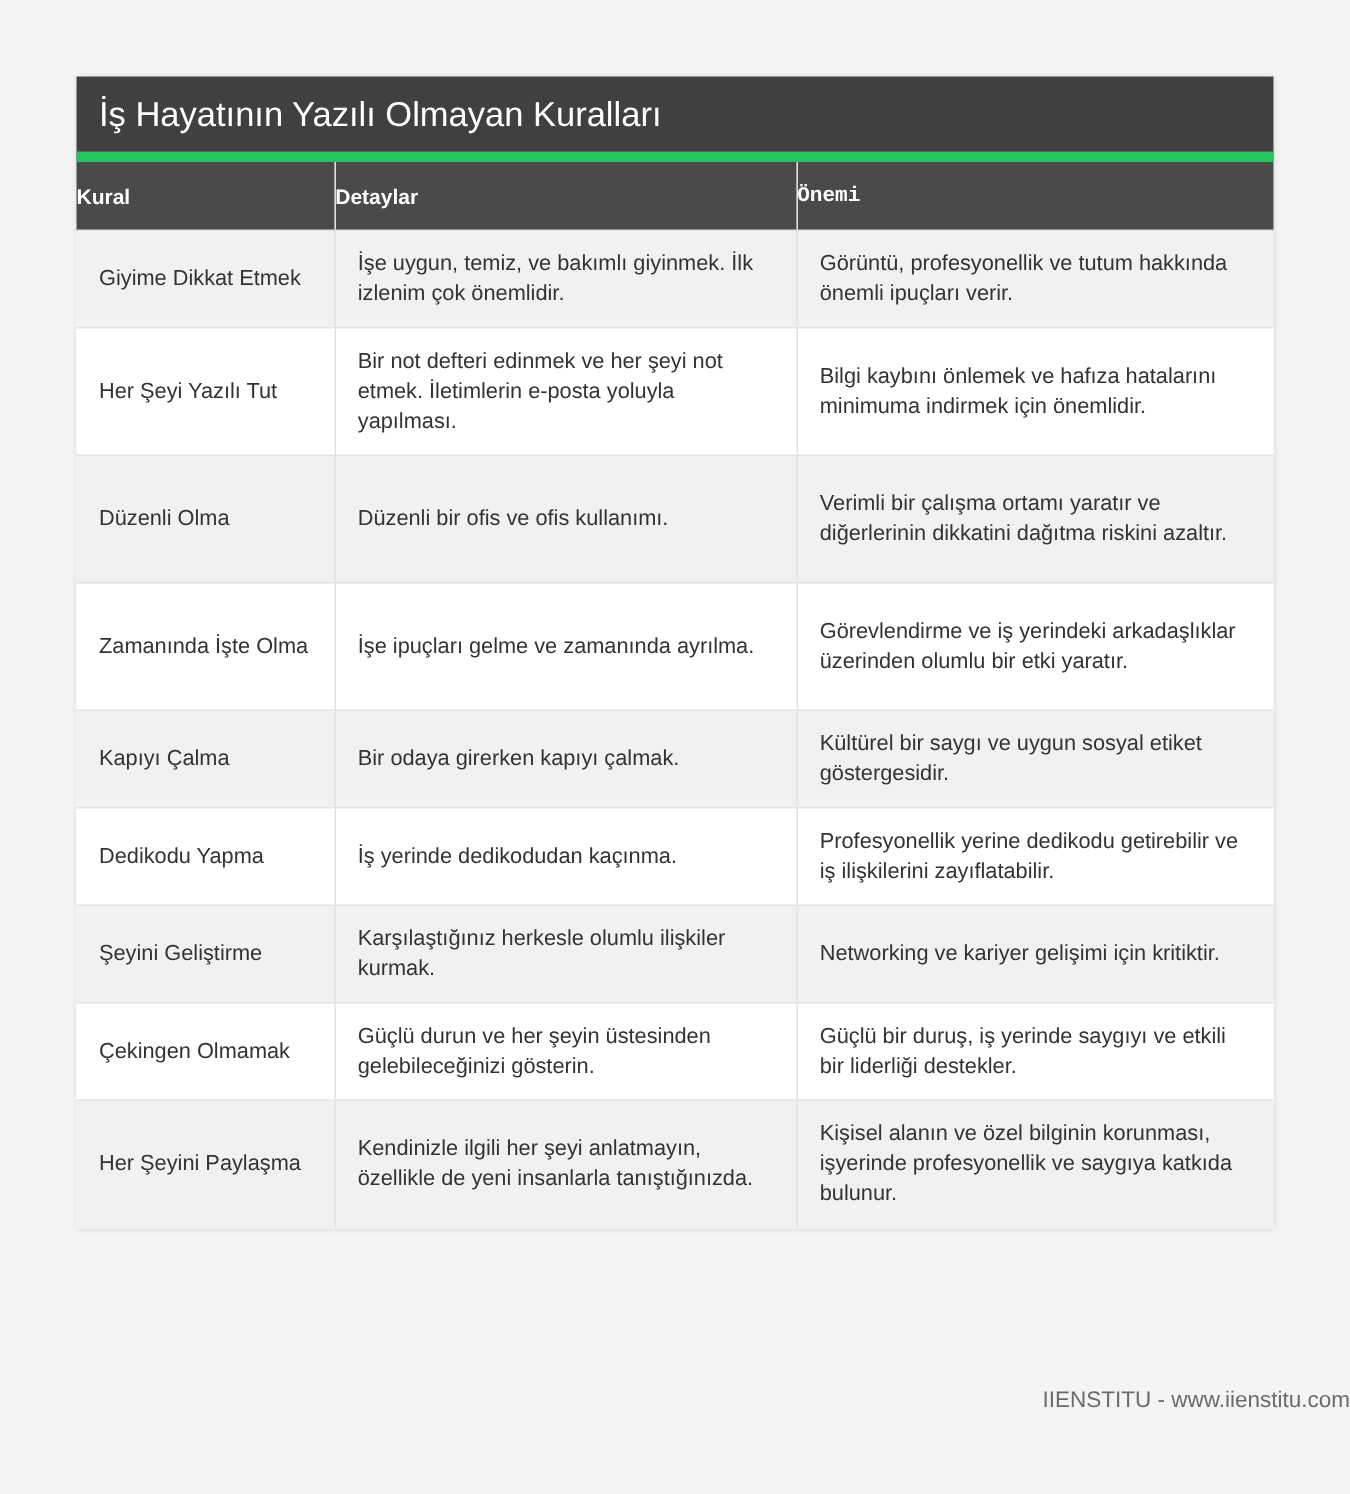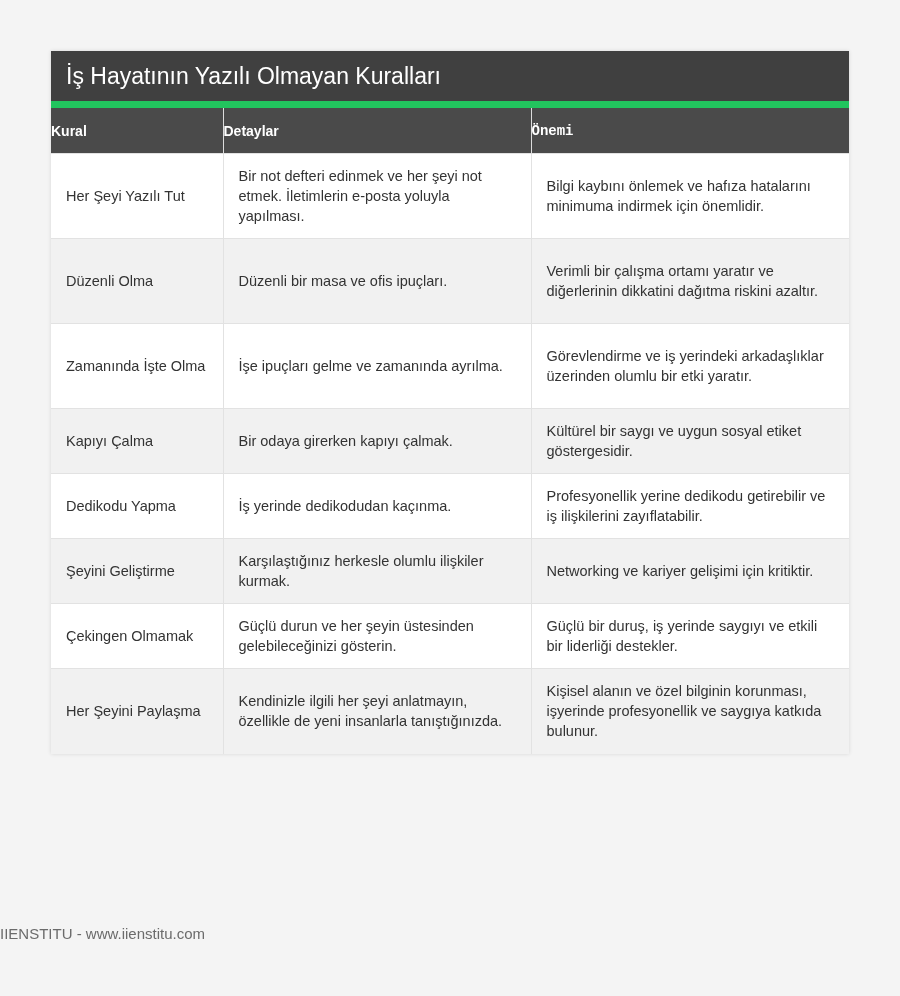--- a/index.html
+++ b/index.html
@@ -31,21 +31,21 @@
   th:last-child { border-right:none;font-family:Liberation Mono, monospace; }
   td {
     font-size:14.5px; color:#333333; line-height:20px;
     padding:12px 15px; vertical-align:middle;
     border-right:1px solid #e2e2e2; border-top:1px solid #e2e2e2;
   }
   td:last-child { border-right:none; }
   tr.odd td { background:#ffffff; }
   tr.even td { background:#f1f1f1; }
   .footer {
-    position:absolute; left:0; top:925px; width:900px; text-align:left;
+    position:absolute; left:0; top:925px; width:900px; text-align:right;
     font-size:15px; color:#6b6b6b;
   }
 </style>
 </head>
 <body>
 
 <div class="card">
   <div class="title-bar">İş Hayatının Yazılı Olmayan Kuralları</div>
   <table>
     <colgroup>
@@ -54,28 +54,33 @@
         <col class="c3">
       </colgroup>
     <thead>
       <tr>
         <th>Kural</th>
         <th>Detaylar</th>
         <th>Önemi</th>
       </tr>
     </thead>
     <tbody>
+      <tr class="even" style="height:65px">
+        <td>Giyime Dikkat Etmek</td>
+        <td>İşe uygun, temiz, ve bakımlı giyinmek. İlk izlenim çok önemlidir.</td>
+        <td>Görüntü, profesyonellik ve tutum hakkında önemli ipuçları verir.</td>
+      </tr>
       <tr class="odd" style="height:85px">
         <td>Her Şeyi Yazılı Tut</td>
         <td>Bir not defteri edinmek ve her şeyi not etmek. İletimlerin e-posta yoluyla yapılması.</td>
         <td>Bilgi kaybını önlemek ve hafıza hatalarını minimuma indirmek için önemlidir.</td>
       </tr>
       <tr class="even" style="height:85px">
         <td>Düzenli Olma</td>
-        <td>Düzenli bir masa ve ofis ipuçları.</td>
+        <td>Düzenli bir ofis ve ofis kullanımı.</td>
         <td>Verimli bir çalışma ortamı yaratır ve diğerlerinin dikkatini dağıtma riskini azaltır.</td>
       </tr>
       <tr class="odd" style="height:85px">
         <td>Zamanında İşte Olma</td>
         <td>İşe ipuçları gelme ve zamanında ayrılma.</td>
         <td>Görevlendirme ve iş yerindeki arkadaşlıklar üzerinden olumlu bir etki yaratır.</td>
       </tr>
       <tr class="even" style="height:65px">
         <td>Kapıyı Çalma</td>
         <td>Bir odaya girerken kapıyı çalmak.</td>

